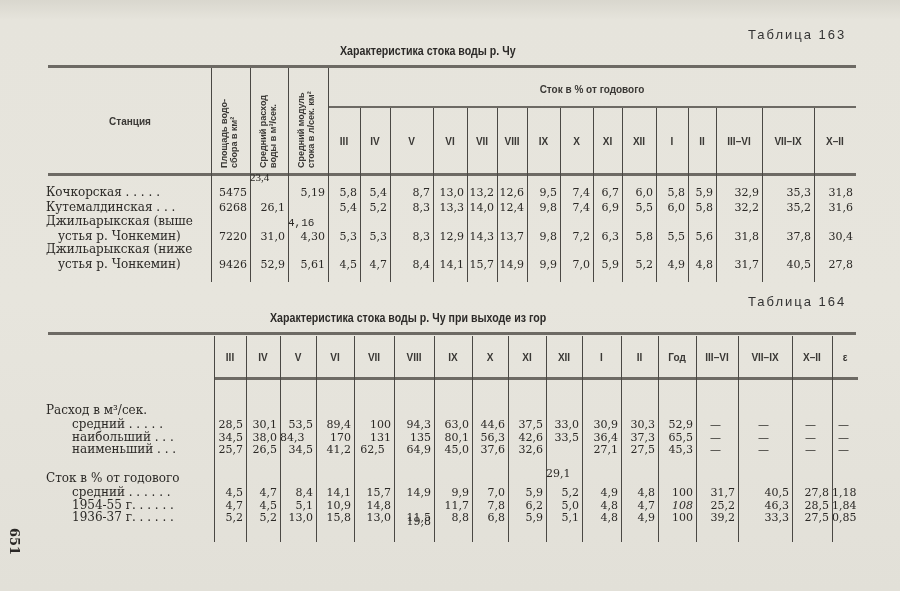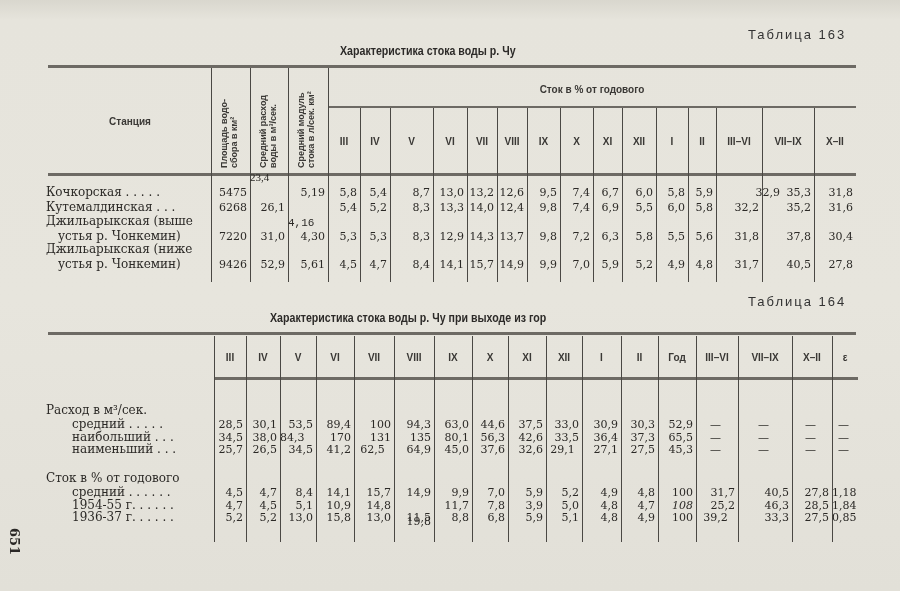--- a/index.html
+++ b/index.html
@@ -111,21 +111,21 @@
       <div class="cell" style="left: 390px; width: 40px; text-align: right; top: 187px;">8,7</div>
       <div class="cell" style="left: 433px; width: 31px; text-align: right; top: 187px;">13,0</div>
       <div class="cell" style="left: 467px; width: 27px; text-align: right; top: 187px;">13,2</div>
       <div class="cell" style="left: 497px; width: 27px; text-align: right; top: 187px;">12,6</div>
       <div class="cell" style="left: 527px; width: 30px; text-align: right; top: 187px;">9,5</div>
       <div class="cell" style="left: 560px; width: 30px; text-align: right; top: 187px;">7,4</div>
       <div class="cell" style="left: 593px; width: 26px; text-align: right; top: 187px;">6,7</div>
       <div class="cell" style="left: 622px; width: 31px; text-align: right; top: 187px;">6,0</div>
       <div class="cell" style="left: 656px; width: 29px; text-align: right; top: 187px;">5,8</div>
       <div class="cell" style="left: 688px; width: 25px; text-align: right; top: 187px;">5,9</div>
-      <div class="cell" style="left: 716px; width: 43px; text-align: right; top: 187px; padding-left: 21px;">32,9</div>
+      <div class="cell" style="left: 716px; width: 43px; text-align: right; top: 187px;">32,9</div>
       <div class="cell" style="left: 762px; width: 49px; text-align: right; top: 187px;">35,3</div>
       <div class="cell" style="left: 814px; width: 39px; text-align: right; top: 187px;">31,8</div>
       <div class="rowlabel" style="left: 46px; top: 201px;">Кутемалдинская . . .</div>
       <div class="cell" style="left: 211px; width: 36px; text-align: right; top: 202px;">6268</div>
       <div class="cell" style="left: 250px; width: 35px; text-align: right; top: 202px;">26,1</div>
       <div class="cell" style="left: 288px; width: 37px; text-align: left; top: 218px; font-family: Liberation Mono, monospace;">4,16</div>
       <div class="cell" style="left: 328px; width: 29px; text-align: right; top: 202px;">5,4</div>
       <div class="cell" style="left: 360px; width: 27px; text-align: right; top: 202px;">5,2</div>
       <div class="cell" style="left: 390px; width: 40px; text-align: right; top: 202px;">8,3</div>
       <div class="cell" style="left: 433px; width: 31px; text-align: right; top: 202px;">13,3</div>
@@ -263,21 +263,21 @@
       <div class="rowlabel" style="left: 72px; top: 443px;">наименьший . . .</div>
       <div class="cell" style="left: 214px; width: 29px; text-align: right; top: 444px;">25,7</div>
       <div class="cell" style="left: 246px; width: 31px; text-align: right; top: 444px;">26,5</div>
       <div class="cell" style="left: 280px; width: 33px; text-align: right; top: 444px;">34,5</div>
       <div class="cell" style="left: 316px; width: 35px; text-align: right; top: 444px;">41,2</div>
       <div class="cell" style="left: 354px; width: 37px; text-align: center; top: 444px;">62,5</div>
       <div class="cell" style="left: 394px; width: 37px; text-align: right; top: 444px;">64,9</div>
       <div class="cell" style="left: 434px; width: 35px; text-align: right; top: 444px;">45,0</div>
       <div class="cell" style="left: 472px; width: 33px; text-align: right; top: 444px;">37,6</div>
       <div class="cell" style="left: 508px; width: 35px; text-align: right; top: 444px;">32,6</div>
-      <div class="cell" style="left: 546px; width: 33px; text-align: center; top: 444px;">29,1</div>
+      <div class="cell" style="left: 546px; width: 33px; text-align: left; top: 468px;">29,1</div>
       <div class="cell" style="left: 582px; width: 36px; text-align: right; top: 444px;">27,1</div>
       <div class="cell" style="left: 621px; width: 34px; text-align: right; top: 444px;">27,5</div>
       <div class="cell" style="left: 658px; width: 35px; text-align: right; top: 444px;">45,3</div>
       <div class="cell" style="left: 696px; width: 39px; text-align: center; top: 444px;">—</div>
       <div class="cell" style="left: 738px; width: 51px; text-align: center; top: 444px;">—</div>
       <div class="cell" style="left: 792px; width: 37px; text-align: center; top: 444px;">—</div>
       <div class="cell" style="left: 832px; width: 23px; text-align: center; top: 444px;">—</div>
       <div class="rowlabel" style="left: 46px; top: 472px;">Сток в % от годового</div>
       <div class="rowlabel" style="left: 72px; top: 486px;">средний . . . . . .</div>
       <div class="cell" style="left: 214px; width: 29px; text-align: right; top: 487px;">4,5</div>
@@ -299,21 +299,21 @@
       <div class="cell" style="left: 832px; width: 23px; text-align: right; top: 487px;">1,18</div>
       <div class="rowlabel" style="left: 72px; top: 498.5px;">1954-55 г. . . . . .</div>
       <div class="cell" style="left: 214px; width: 29px; text-align: right; top: 499.5px;">4,7</div>
       <div class="cell" style="left: 246px; width: 31px; text-align: right; top: 499.5px;">4,5</div>
       <div class="cell" style="left: 280px; width: 33px; text-align: right; top: 499.5px;">5,1</div>
       <div class="cell" style="left: 316px; width: 35px; text-align: right; top: 499.5px;">10,9</div>
       <div class="cell" style="left: 354px; width: 37px; text-align: right; top: 499.5px;">14,8</div>
       <div class="cell" style="left: 394px; width: 37px; text-align: right; top: 499.5px; margin-top: 16px;">19,8</div>
       <div class="cell" style="left: 434px; width: 35px; text-align: right; top: 499.5px;">11,7</div>
       <div class="cell" style="left: 472px; width: 33px; text-align: right; top: 499.5px;">7,8</div>
-      <div class="cell" style="left: 508px; width: 35px; text-align: right; top: 499.5px;">3,9</div>
+      <div class="cell" style="left: 508px; width: 35px; text-align: right; top: 499.5px;">6,2</div>
       <div class="cell" style="left: 546px; width: 33px; text-align: right; top: 499.5px;">5,0</div>
       <div class="cell" style="left: 582px; width: 36px; text-align: right; top: 499.5px;">4,8</div>
       <div class="cell" style="left: 621px; width: 34px; text-align: right; top: 499.5px;">4,7</div>
       <div class="cell" style="left: 658px; width: 35px; text-align: right; top: 499.5px; font-style: italic;">108</div>
       <div class="cell" style="left: 696px; width: 39px; text-align: right; top: 499.5px;">25,2</div>
       <div class="cell" style="left: 738px; width: 51px; text-align: right; top: 499.5px;">46,3</div>
       <div class="cell" style="left: 792px; width: 37px; text-align: right; top: 499.5px;">28,5</div>
       <div class="cell" style="left: 832px; width: 23px; text-align: right; top: 499.5px;">1,84</div>
       <div class="rowlabel" style="left: 72px; top: 511px;">1936-37 г. . . . . .</div>
       <div class="cell" style="left: 214px; width: 29px; text-align: right; top: 512px;">5,2</div>
@@ -322,20 +322,20 @@
       <div class="cell" style="left: 316px; width: 35px; text-align: right; top: 512px;">15,8</div>
       <div class="cell" style="left: 354px; width: 37px; text-align: right; top: 512px;">13,0</div>
       <div class="cell" style="left: 394px; width: 37px; text-align: right; top: 512px;">11,5</div>
       <div class="cell" style="left: 434px; width: 35px; text-align: right; top: 512px;">8,8</div>
       <div class="cell" style="left: 472px; width: 33px; text-align: right; top: 512px;">6,8</div>
       <div class="cell" style="left: 508px; width: 35px; text-align: right; top: 512px;">5,9</div>
       <div class="cell" style="left: 546px; width: 33px; text-align: right; top: 512px;">5,1</div>
       <div class="cell" style="left: 582px; width: 36px; text-align: right; top: 512px;">4,8</div>
       <div class="cell" style="left: 621px; width: 34px; text-align: right; top: 512px;">4,9</div>
       <div class="cell" style="left: 658px; width: 35px; text-align: right; top: 512px;">100</div>
-      <div class="cell" style="left: 696px; width: 39px; text-align: center; top: 512px;">39,2</div>
+      <div class="cell" style="left: 696px; width: 39px; text-align: right; top: 512px;">39,2</div>
       <div class="cell" style="left: 738px; width: 51px; text-align: right; top: 512px;">33,3</div>
       <div class="cell" style="left: 792px; width: 37px; text-align: right; top: 512px;">27,5</div>
       <div class="cell" style="left: 832px; width: 23px; text-align: right; top: 512px;">0,85</div>
     </div>
 
   <div class="pagenum">651</div>
 </div>
 
 </body></html>

